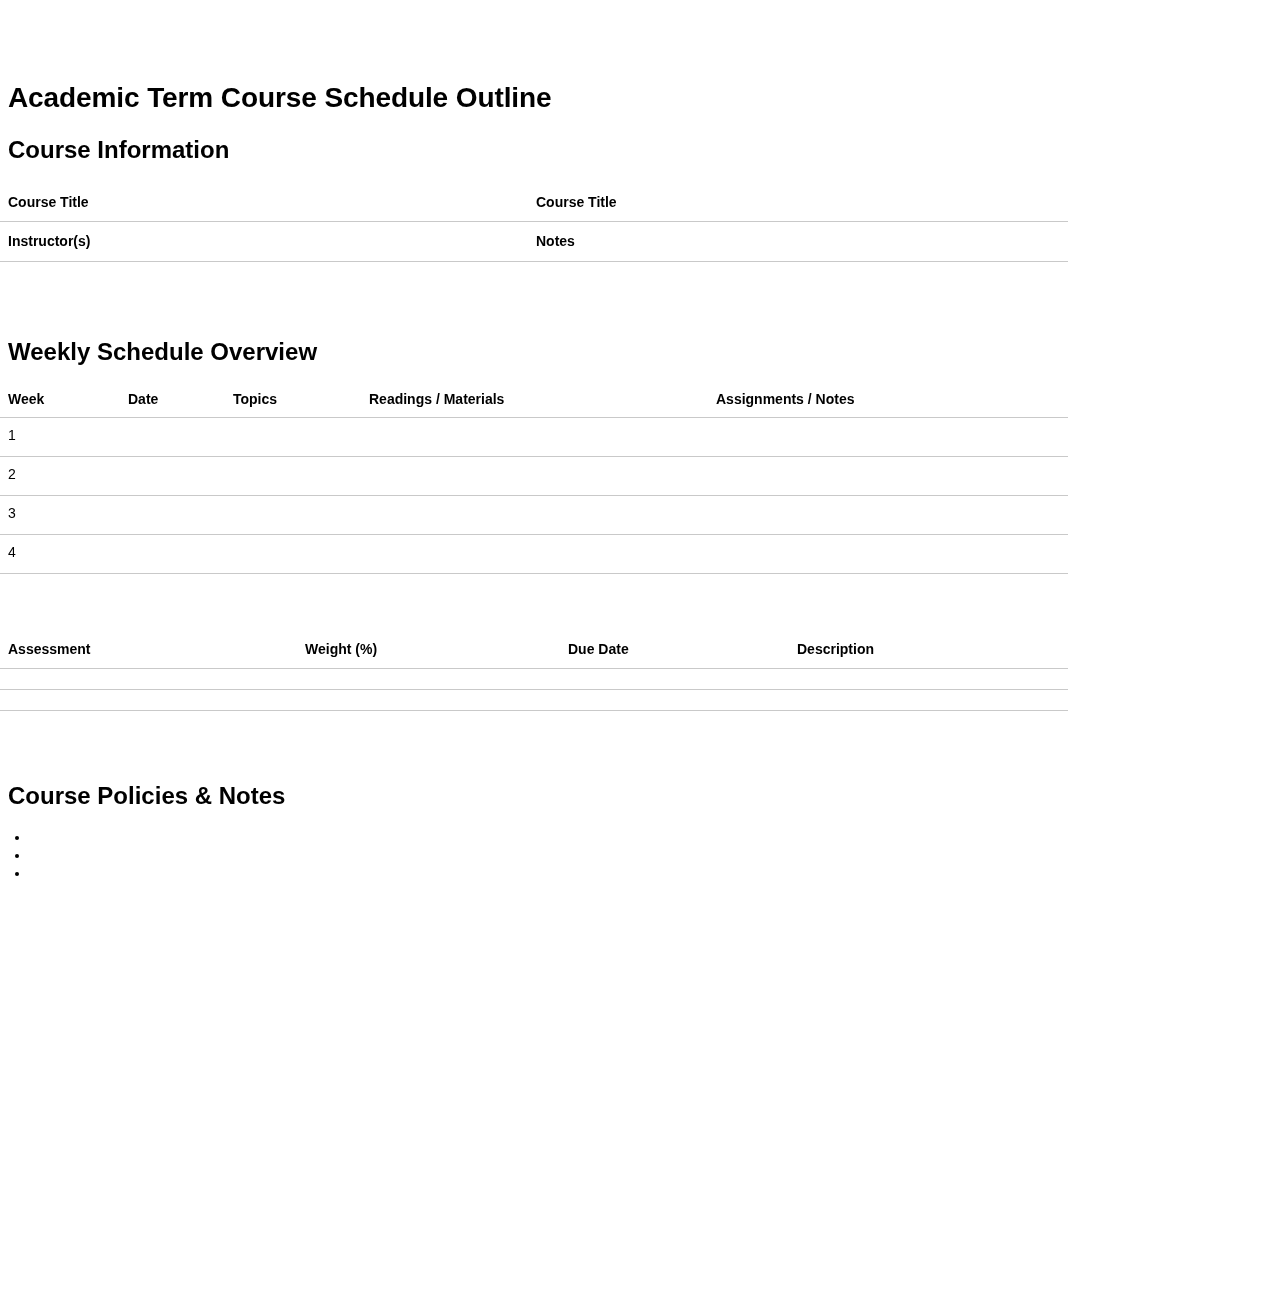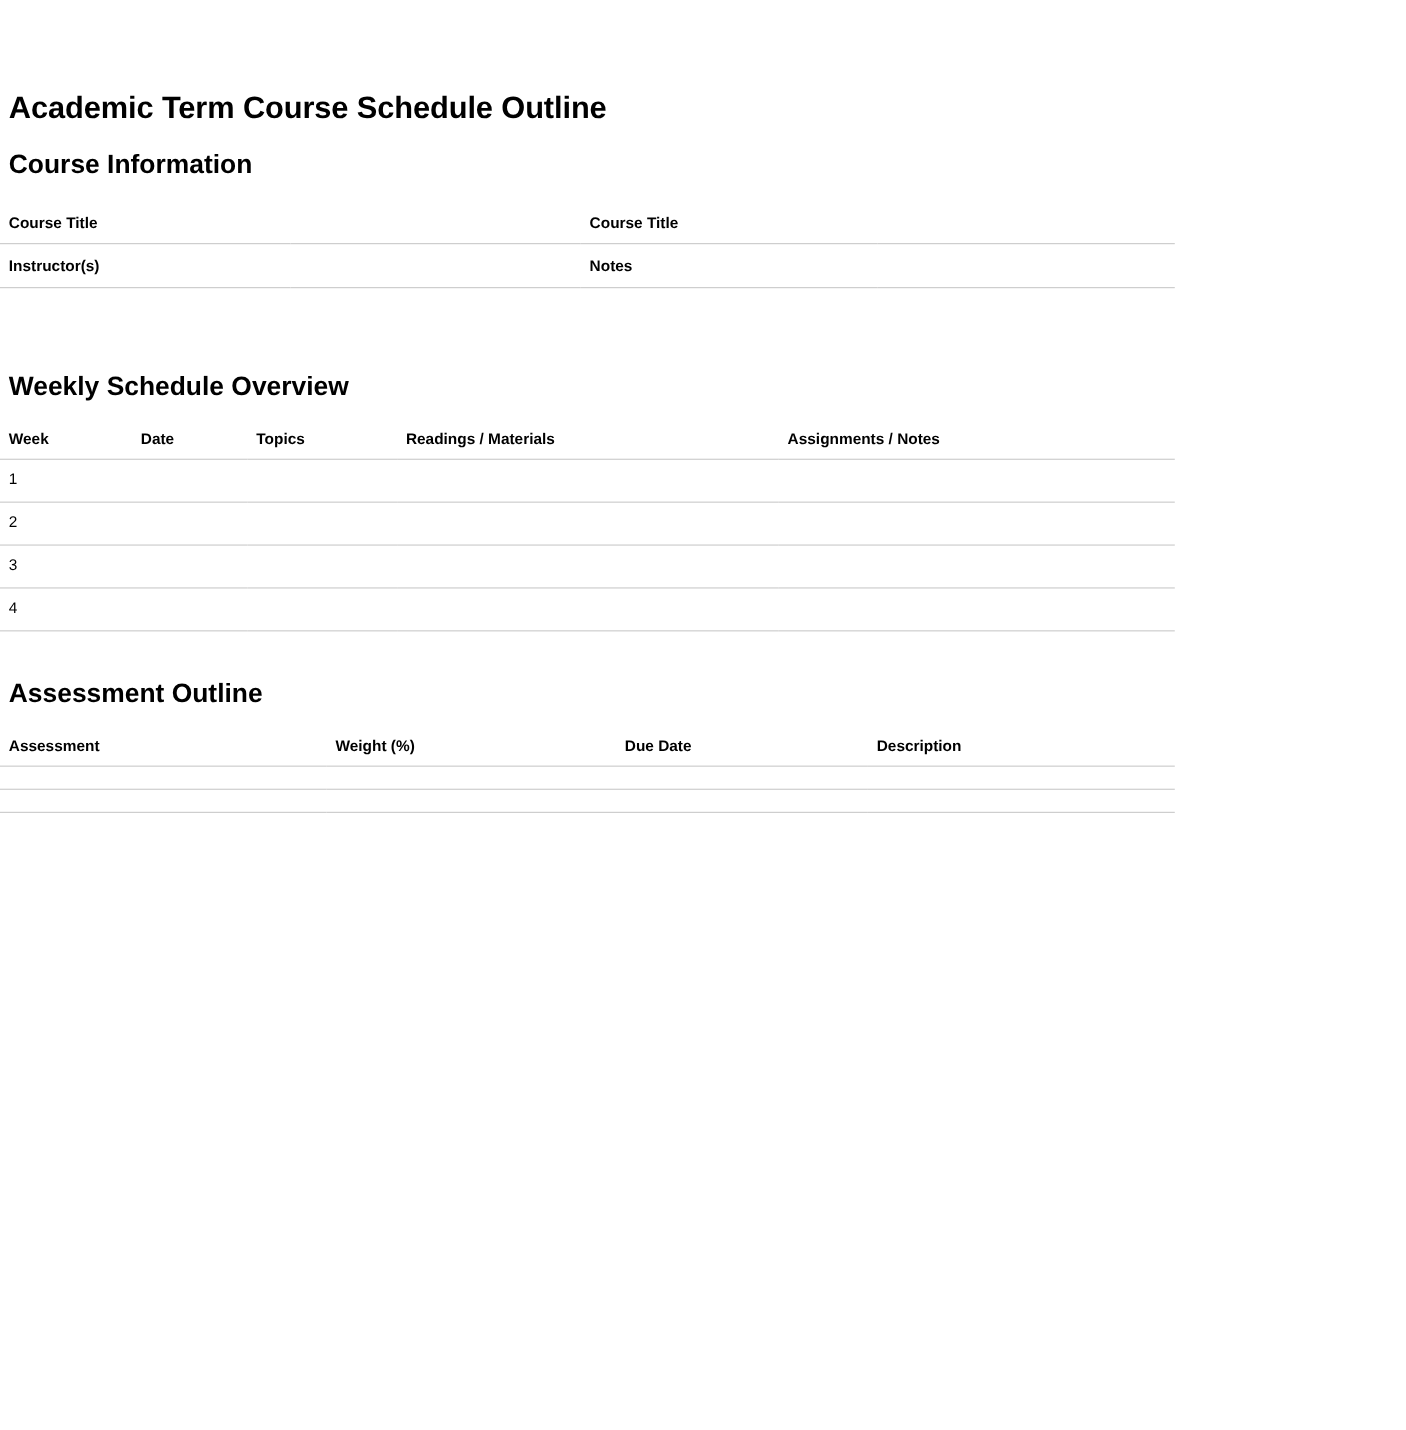--- a/index.html
+++ b/index.html
@@ -209,21 +209,20 @@
           <td></td>
           <td></td>
           <td></td>
           <td></td>
         </tr>
       </tbody>
     </table>
   </div>
 
   <div class="section" id="section-assessment-outline" style="top:617px;">
-    <h2 class="section-heading">Assessment Outline</h2>
     <div style="height:24px;"></div>
     <table class="doc-table" id="assessment-table">
       <colgroup>
         <col class="a1">
           <col class="a2">
           <col class="a3">
           <col class="a4">
       </colgroup>
       <thead>
         <tr>
@@ -243,14 +242,23 @@
         <tr>
           <td></td>
           <td></td>
           <td></td>
           <td></td>
         </tr>
       </tbody>
     </table>
   </div>
 
+  <div class="section" id="section-course-policies" style="top:782px;">
+    <h2 class="section-heading">Course Policies &amp; Notes</h2>
+    <div style="height:17px;"></div>
+    <ul class="policy-list">
+      <li></li>
+      <li></li>
+      <li></li>
+    </ul>
+  </div>
 
 </div>
 
 </body></html>

